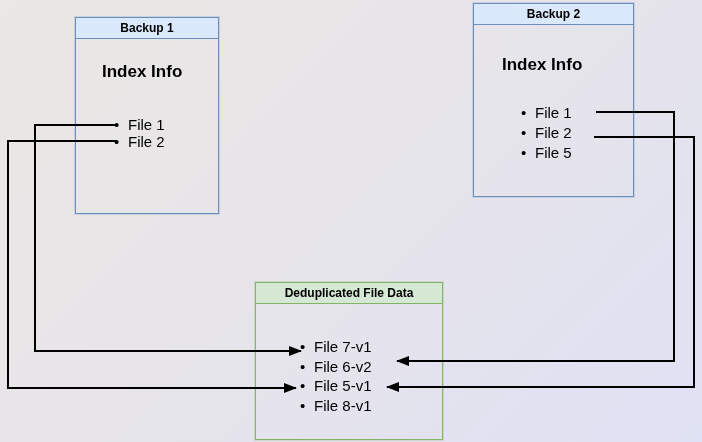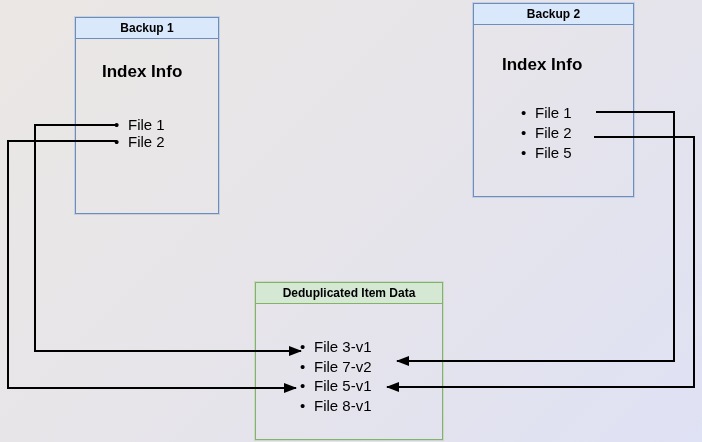--- a/index.html
+++ b/index.html
@@ -87,25 +87,25 @@
     <div class="box-title">Backup 2</div>
   </div>
   <div class="label" style="left:502px; top:55px;">Index Info</div>
   <ul class="file-list" id="backup2-list" style="left:521px; top:103px;">
       <li>File 1</li>
       <li>File 2</li>
       <li>File 5</li>
     </ul>
 
   <div class="box green" style="left:255px; top:282px; width:188px; height:158px;">
-    <div class="box-title">Deduplicated Item Data</div>
+    <div class="box-title">Deduplicated File Data</div>
   </div>
   <ul class="file-list" id="dedup-list" style="left:300px; top:337px;">
-      <li>File 3-v1</li>
-      <li>File 7-v2</li>
+      <li>File 7-v1</li>
+      <li>File 6-v2</li>
       <li>File 5-v1</li>
       <li>File 8-v1</li>
     </ul>
 
   <svg id="connectors" viewBox="0 0 702 442">
     <defs>
       <marker id="arrow" markerUnits="userSpaceOnUse" markerWidth="14" markerHeight="10" refX="12" refY="5" orient="auto">
         <path d="M0,0 L13,5 L0,10 Z" fill="#000"></path>
       </marker>
     </defs>

